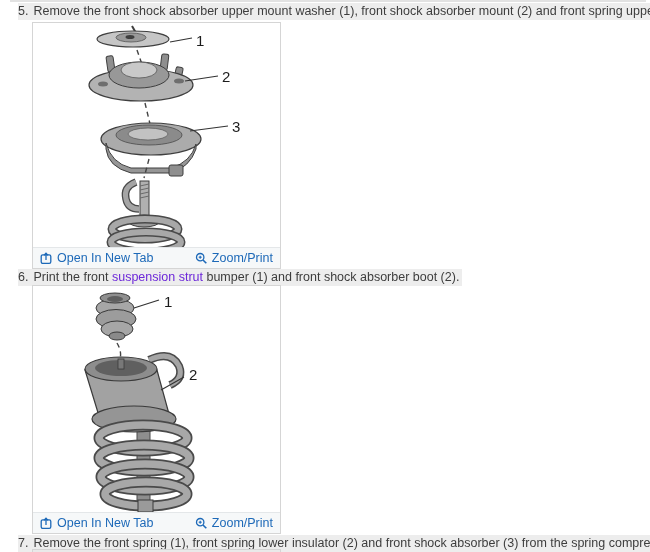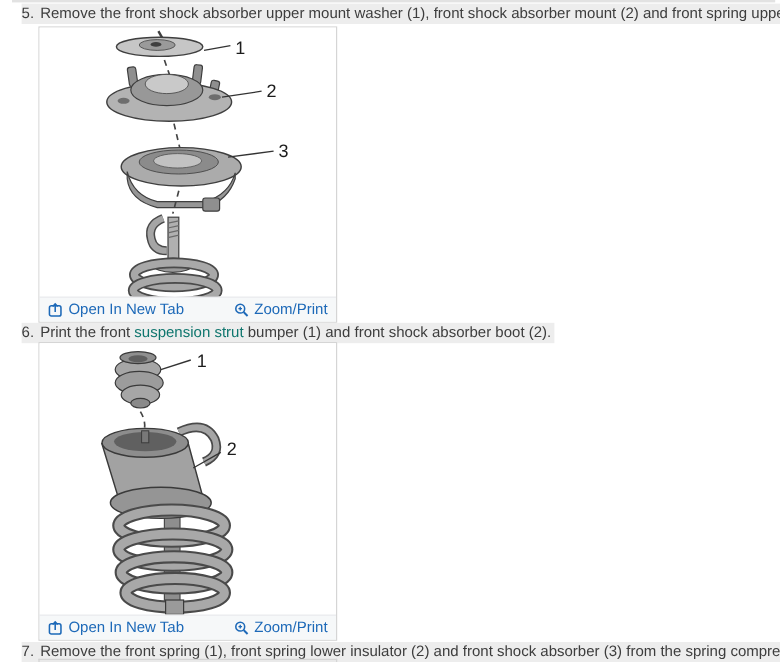--- a/index.html
+++ b/index.html
@@ -12,21 +12,21 @@
   .top-remnant{
     position:absolute;left:10px;top:0;width:636px;height:2px;
     background:#e2e2e2;
   }
   .step{
     position:absolute;left:18px;
     font-size:12.5px;line-height:15px;white-space:nowrap;
     background:#ededed;padding:1px 3px 1px 0;
   }
   .step .num{display:inline-block;margin-right:5px;}
-  .inline-link{color:#0f766e;text-decoration:none;cursor:pointer;}
+  .inline-link{color:#6d28d9;text-decoration:none;cursor:pointer;}
   .figure{
     position:absolute;left:32px;width:247px;
     border:1px solid #d5d5d5;background:#ffffff;
     box-sizing:content-box;
   }
   .fig-canvas{position:relative;background:#ffffff;overflow:hidden;}
   .fig-canvas svg{display:block;}
   .callout{
     position:absolute;font-size:15px;color:#1c1c1c;line-height:1;
   }

